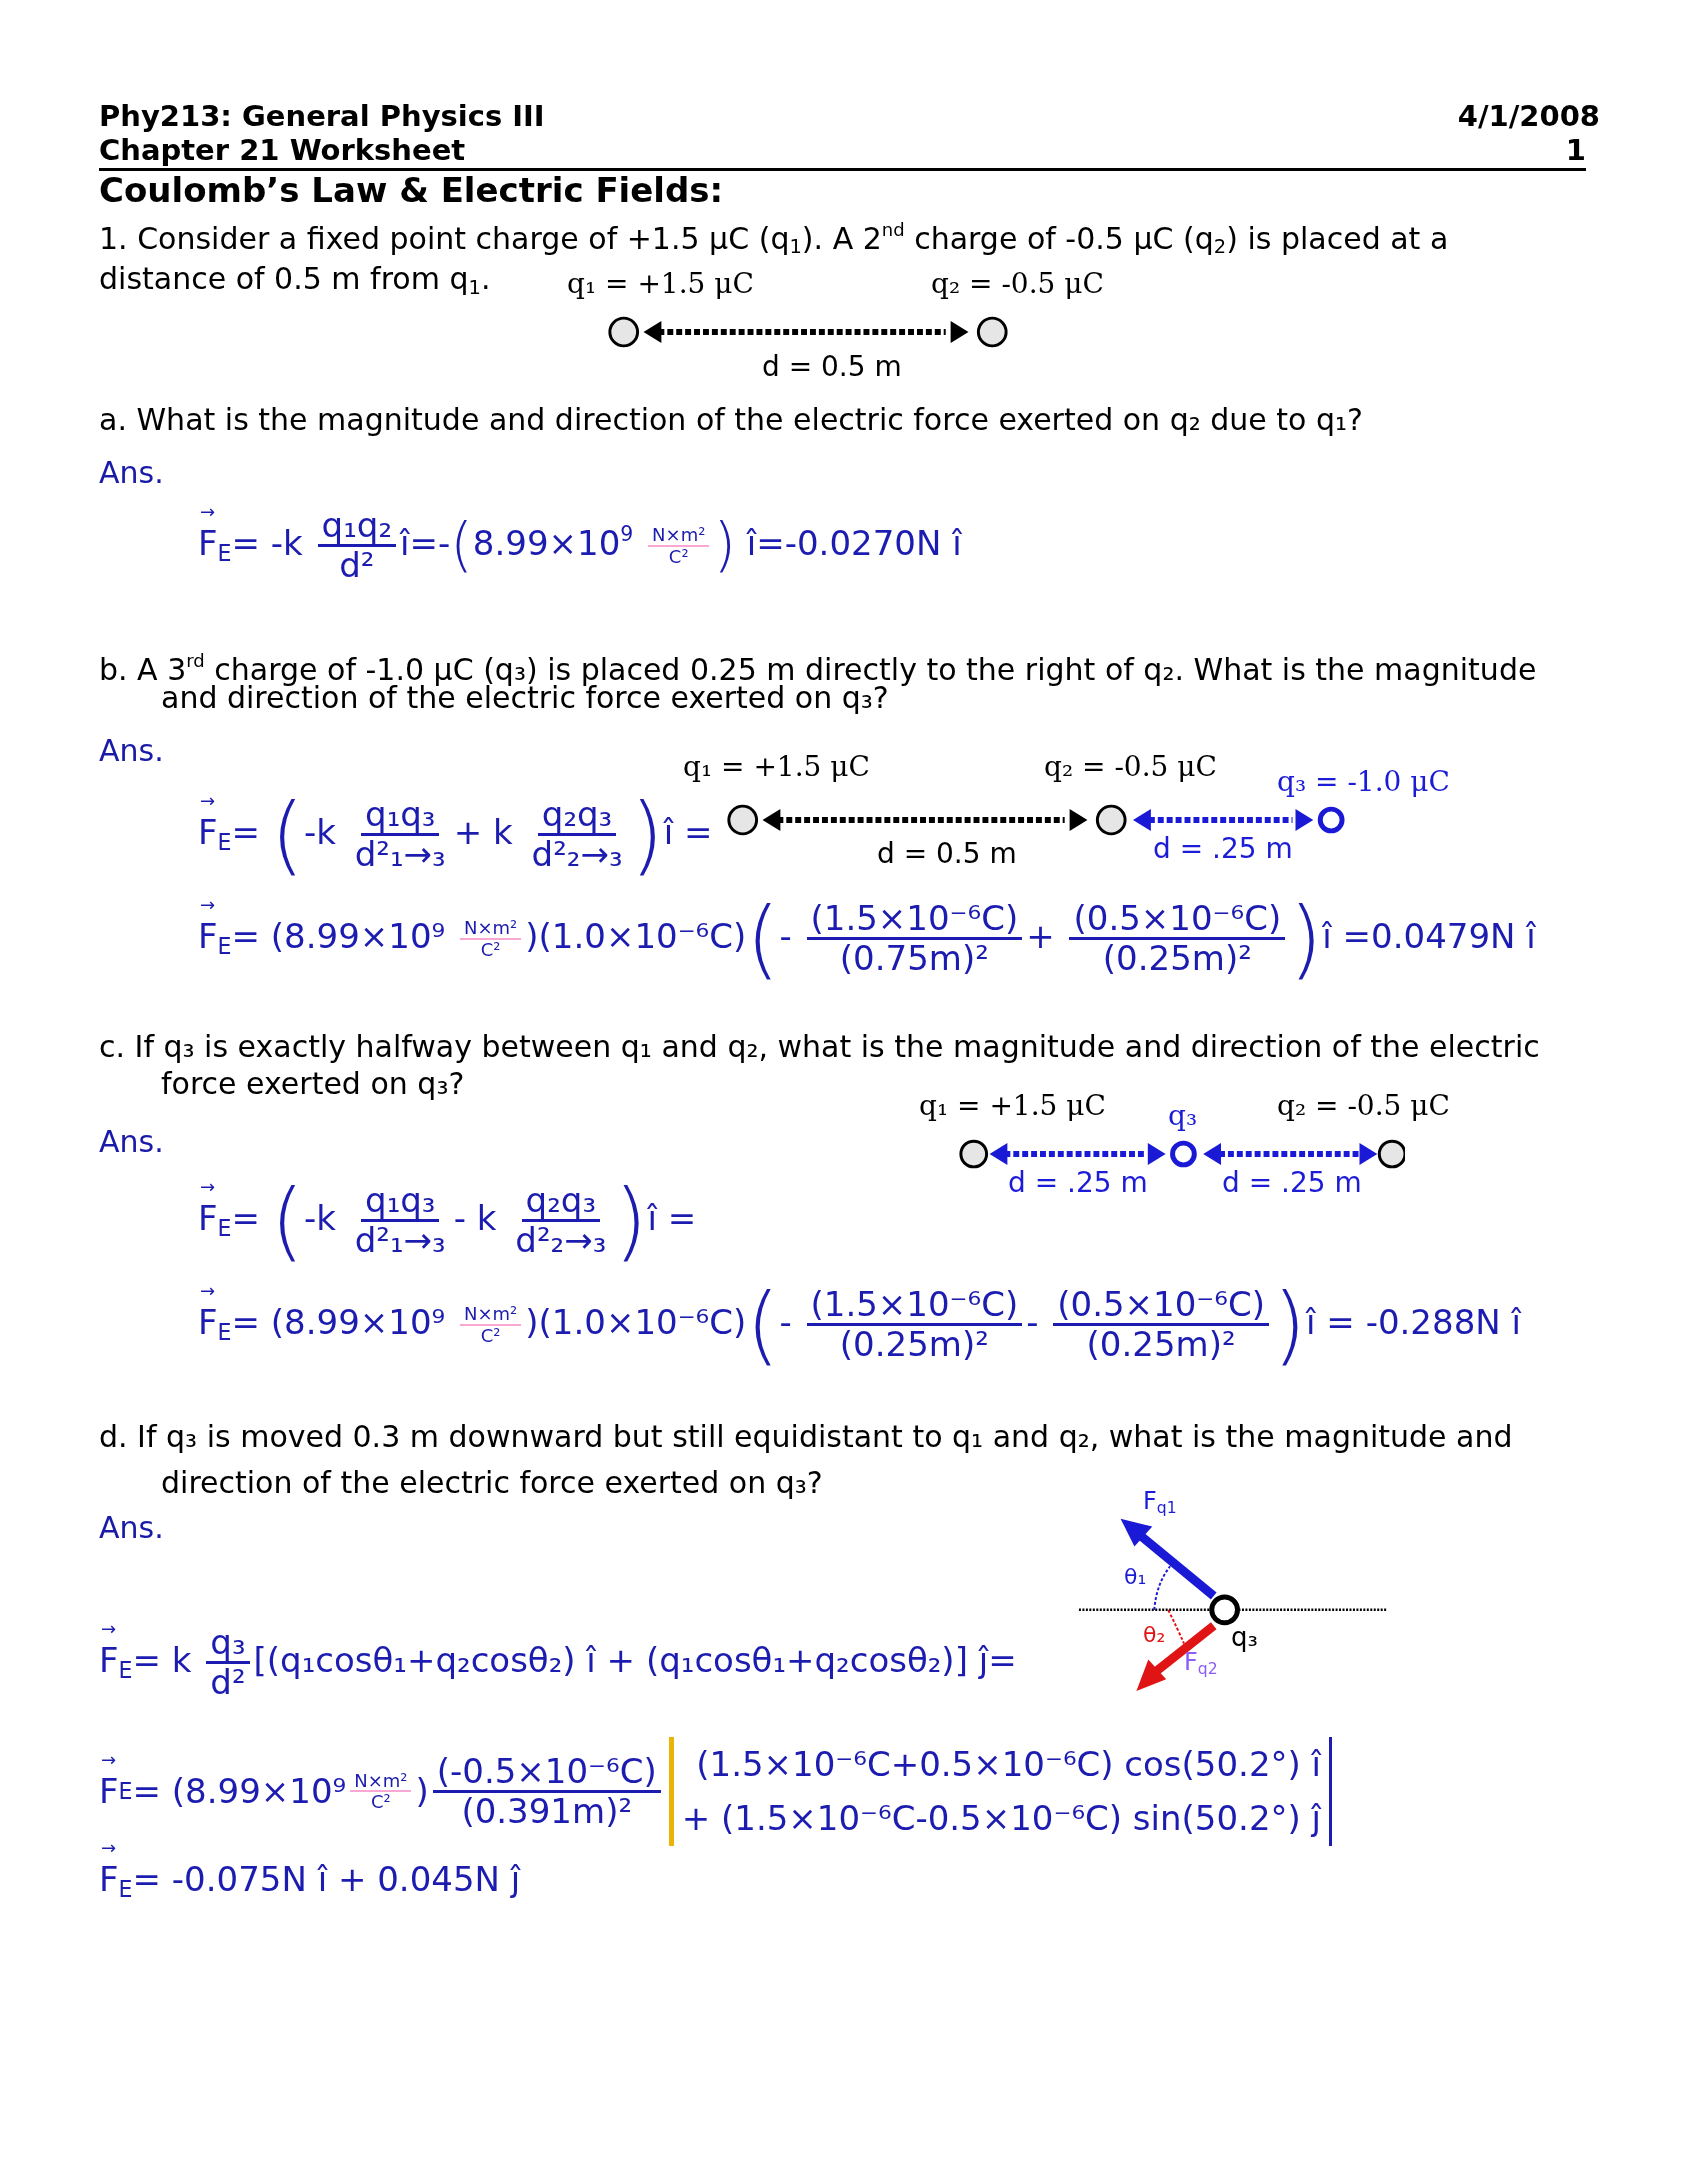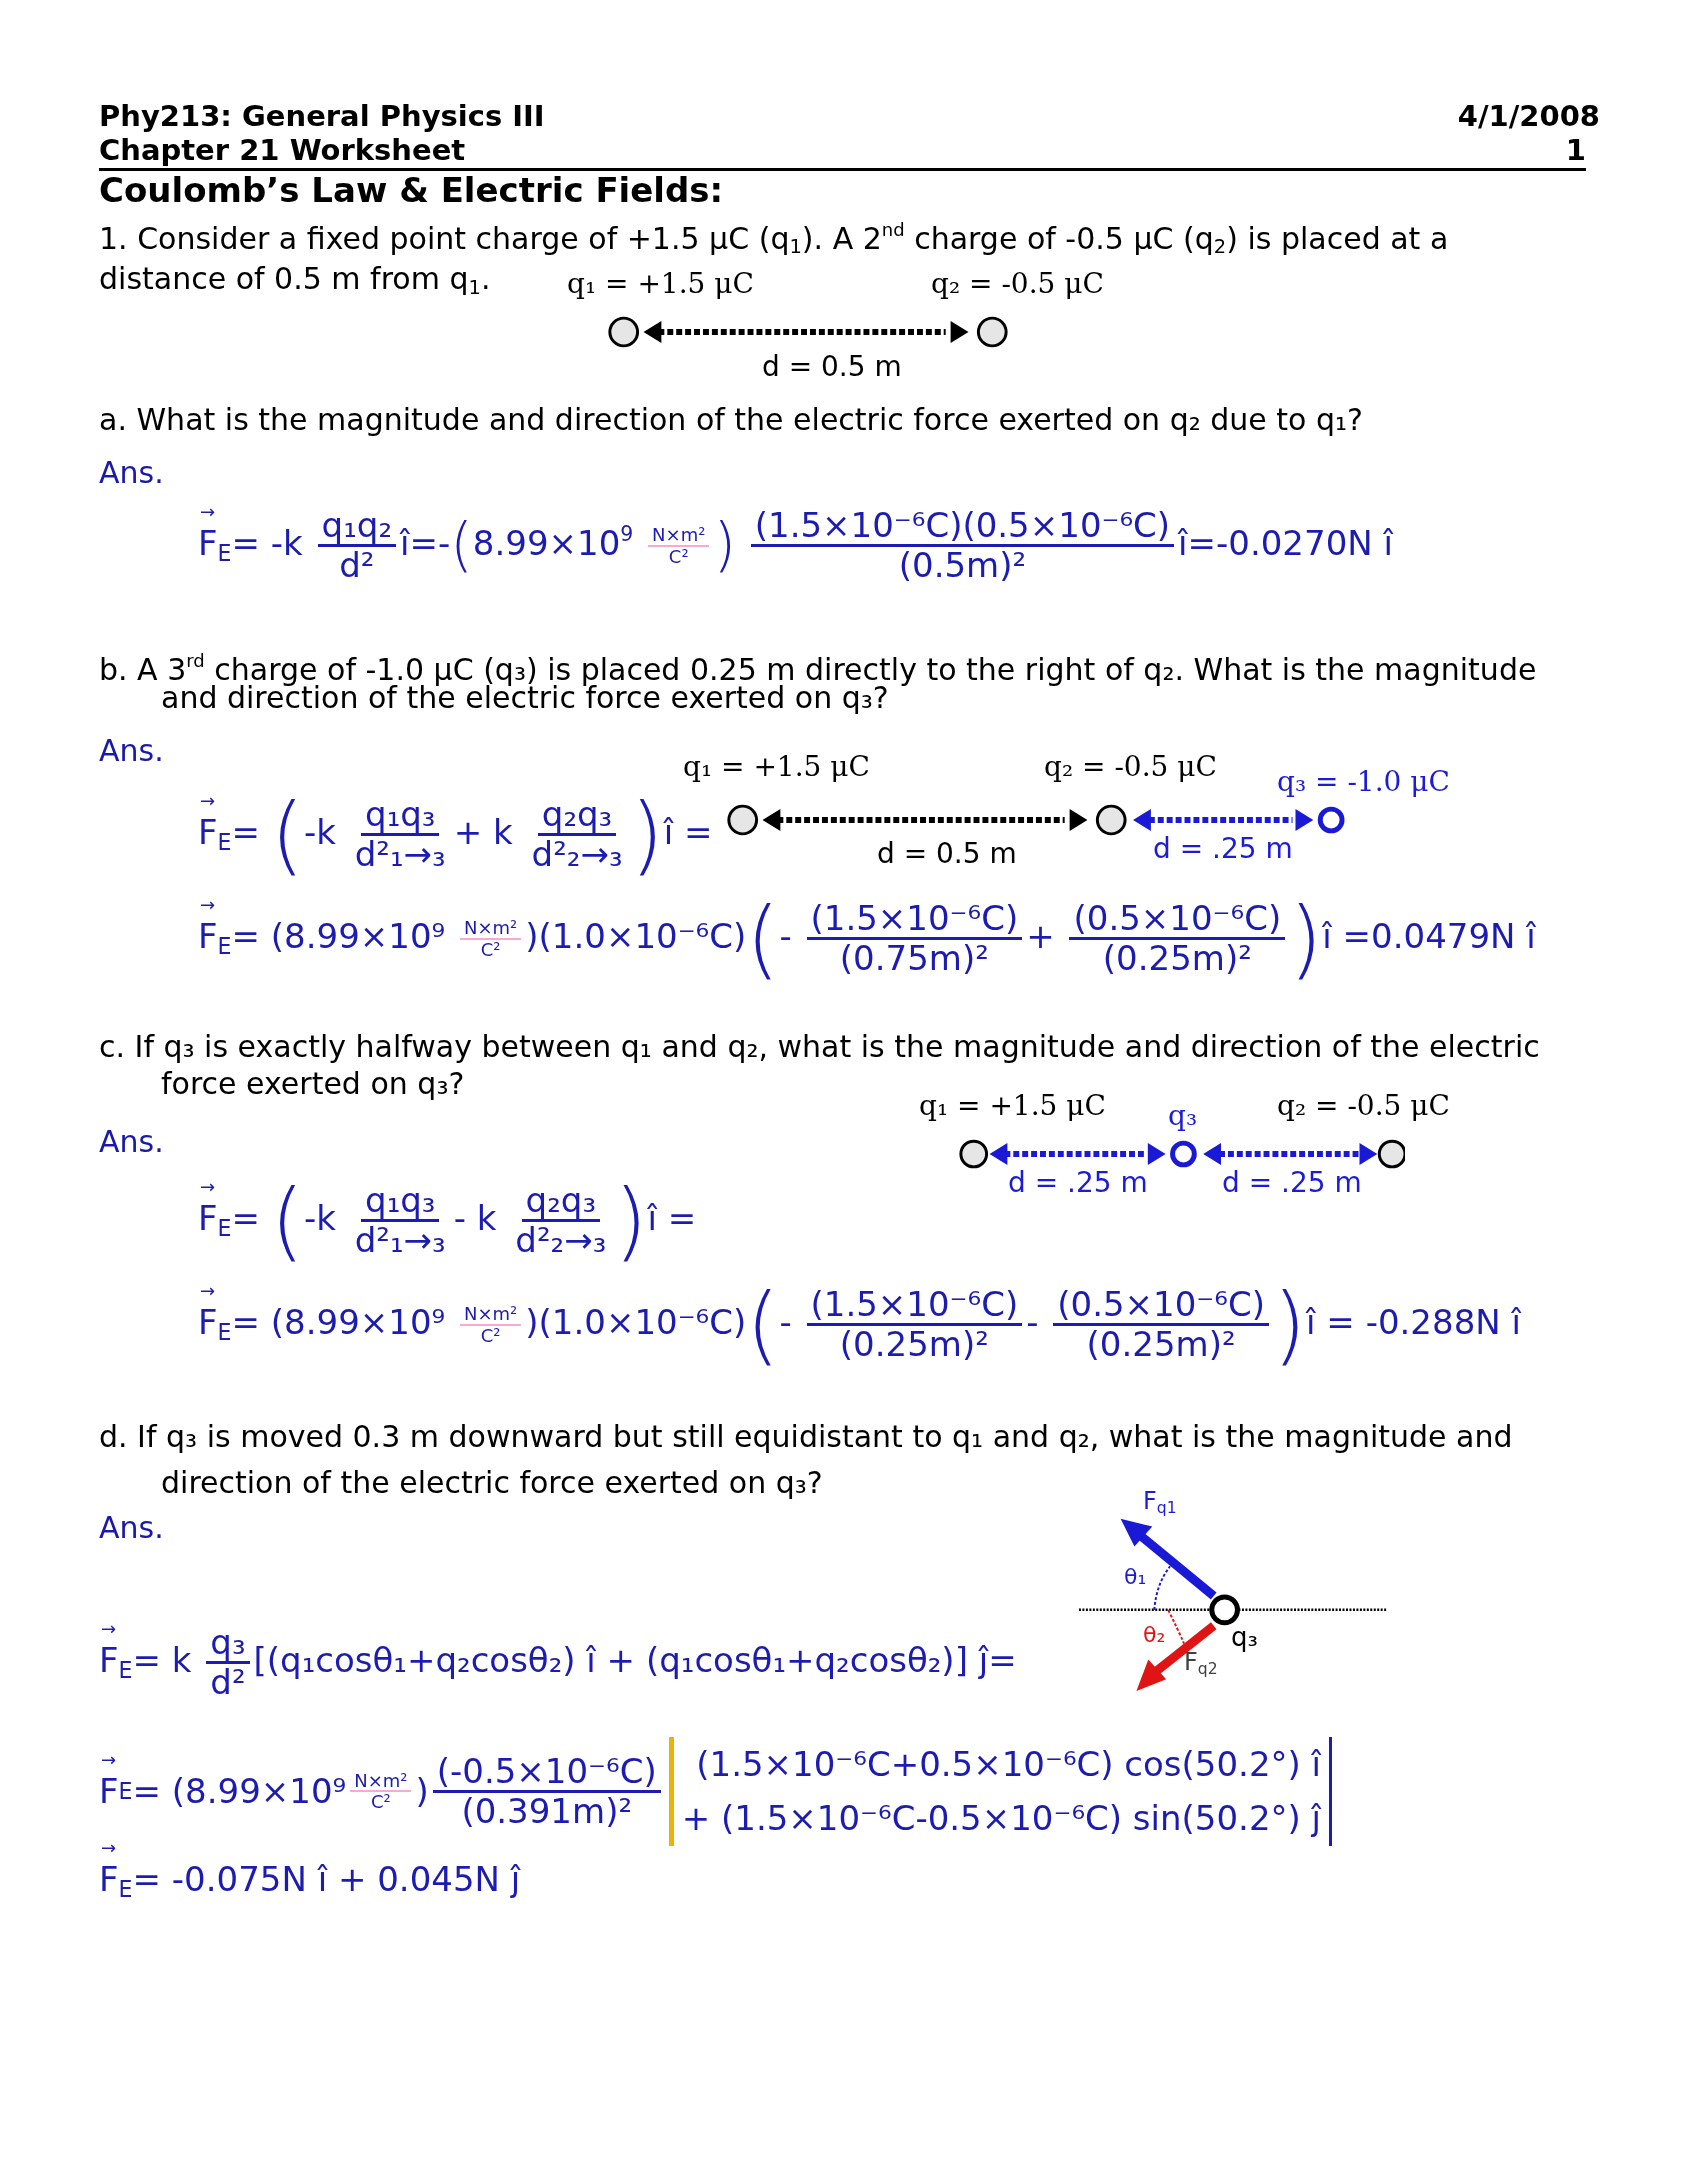--- a/index.html
+++ b/index.html
@@ -62,24 +62,21 @@
 <div class="abs eq" style="left:198px;top:507px;">
   <span class="vec">F</span><sub>E</sub><span>= -k</span>
   <span class="frac">
       <span class="num">q₁q₂</span>
       <span class="den">d²</span>
     </span><span>î=-</span><span class="bigp">(</span><span>8.99×10</span><sup>9</sup>
   <span class="frac small-frac">
       <span class="num">N×m²</span>
       <span class="den">C²</span>
     </span><span class="bigp">)</span>
-  <span class="frac">
-      <span class="num">(1.5×10⁻⁶C)(0.5×10⁻⁶C)</span>
-      <span class="den">(0.5m)²</span>
-    </span><span>î=-0.0270N î</span>
+  <span>î=-0.0270N î</span>
 </div>
 
 <div class="abs q" style="left:99px;top:642px;">
   <span>b.  A 3</span><sup>rd</sup><span> charge of -1.0 μC (q₃) is placed 0.25 m directly to the right of q₂. What is the magnitude</span>
 </div>
 <div class="abs q" style="left:161px;top:679px;">and direction of the electric force exerted on q₃?</div>
 <div class="abs ans" style="left:99px;top:733px;">Ans.</div>
 
 <div class="abs eq" style="left:198px;top:792px;">
   <span class="vec">F</span><sub>E</sub>= <span class="hugep">(</span><span>-k</span>
@@ -186,21 +183,21 @@
   <path d="M 86 126 Q 88 100 102 82" fill="none" stroke="#1a1ad6" stroke-width="2" stroke-dasharray="3,2"></path>
   <line x1="146" y1="142" x2="88" y2="188" stroke="#e01414" stroke-width="9"></line>
   <polygon points="68,208 80,176 98,196" fill="#e01414"></polygon>
   <path d="M 100 126 Q 110 146 116 160" fill="none" stroke="#e01414" stroke-width="2" stroke-dasharray="3,2"></path>
   <circle cx="157" cy="126" r="13" fill="#fff" stroke="#000" stroke-width="5"></circle>
 </svg>
 <div class="abs blue" style="left:1127px;top:1487px;font-size:24px;margin-left:16px;"><span>F</span><sub>q1</sub></div>
 <div class="abs blue" style="left:1124px;top:1564px;font-size:22px;">θ₁</div>
 <div class="abs" style="left:1143px;top:1622px;font-size:22px;color:#e01414;">θ₂</div>
 <div class="abs" style="left:1231px;top:1622px;font-size:26px;">q₃</div>
-<div class="abs" style="left:1184px;top:1648px;font-size:24px;color:#404040;"><span>F</span><sub>q2</sub></div>
+<div class="abs" style="left:1184px;top:1648px;font-size:24px;color:#8b5cf6;"><span>F</span><sub>q2</sub></div>
 
 <div class="abs eq" style="left:99px;top:1624px;">
   <span class="vec">F</span><sub>E</sub><span>= k</span>
   <span class="frac">
       <span class="num">q₃</span>
       <span class="den">d²</span>
     </span><span>[(q₁cosθ₁+q₂cosθ₂) î +  (q₁cosθ₁+q₂cosθ₂)] ĵ=</span>
 </div>
 
 <div class="abs eq" style="left:99px;top:1737px;">

